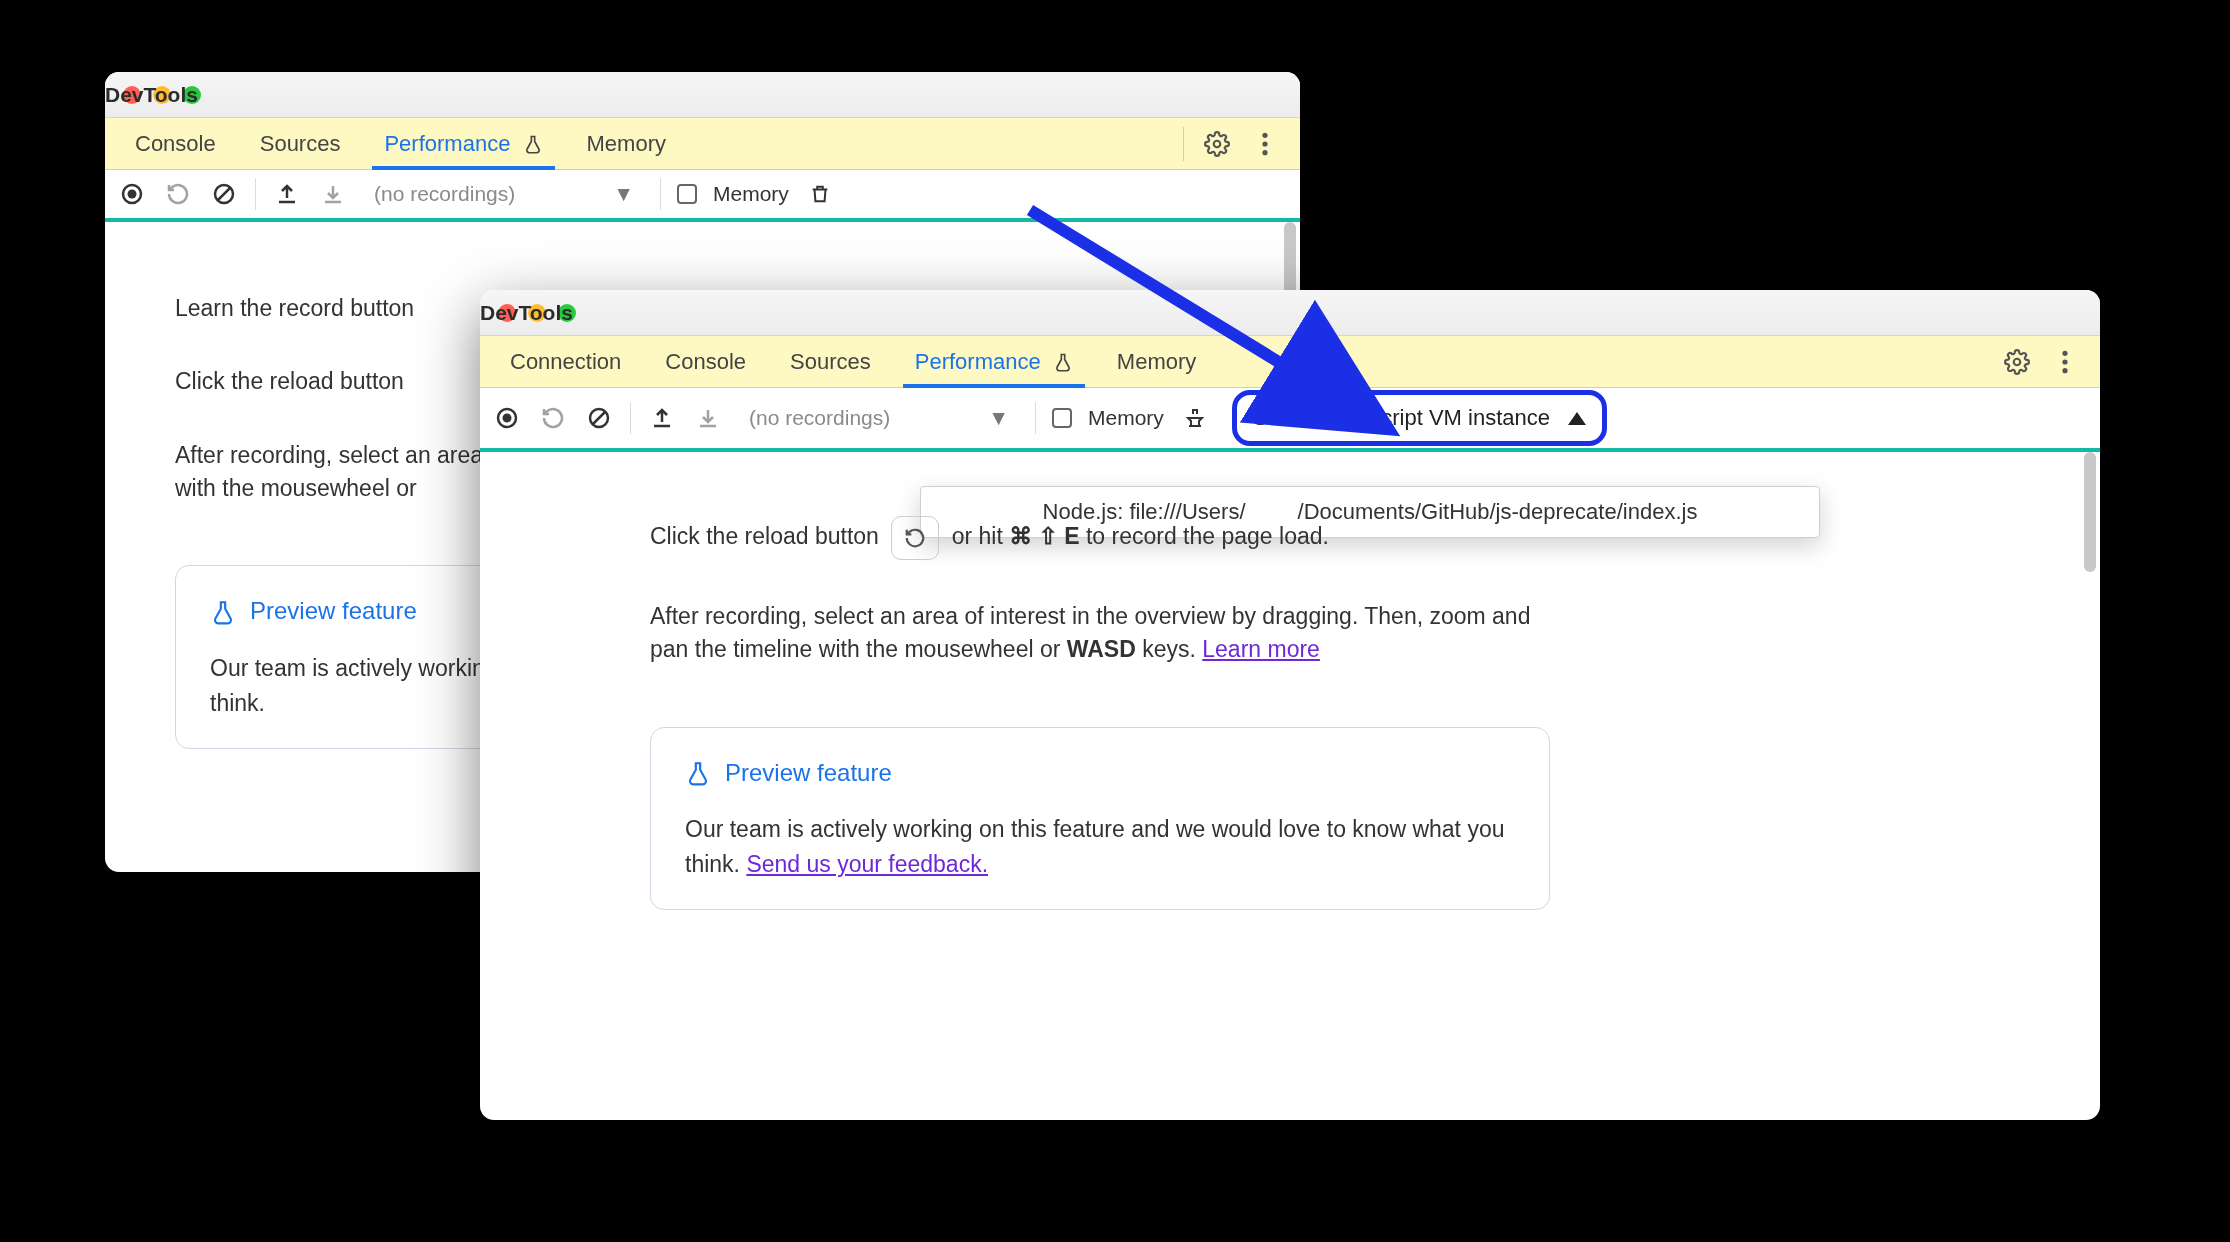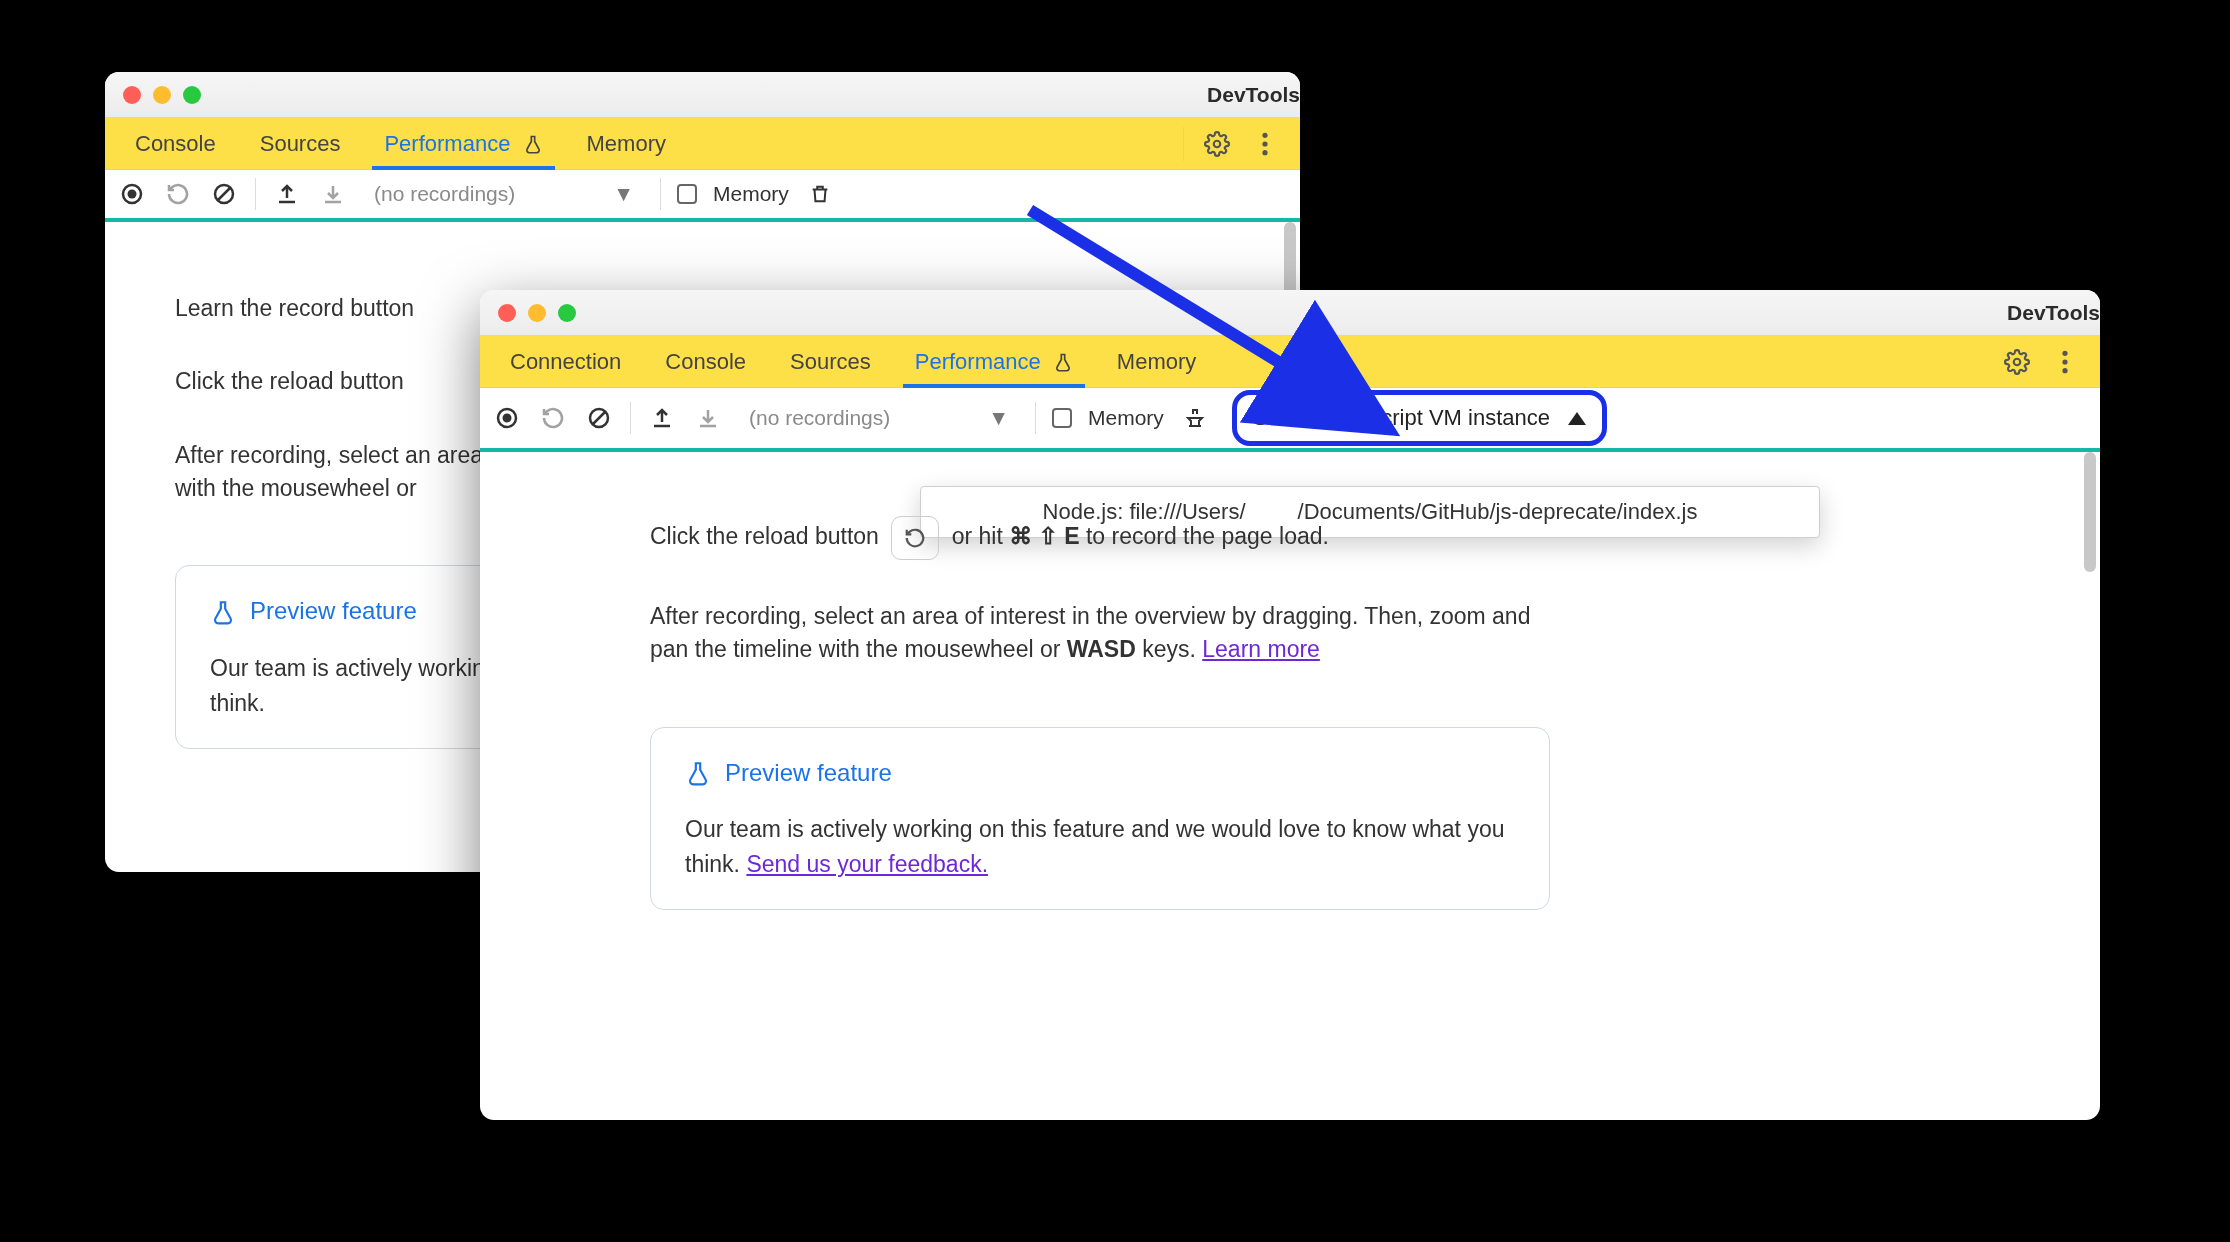--- a/index.html
+++ b/index.html
@@ -26,27 +26,27 @@
     background: linear-gradient(#f6f6f6,#ececec);
     border-bottom: 1px solid #d5d5d5;
     display: flex;
     align-items: center;
     position: relative;
   }
   .traffic { display:flex; gap:12px; margin-left:18px; }
   .dot { width:18px; height:18px; border-radius:50%; }
   .dot.red{background:#ff5f57;} .dot.yellow{background:#febc2e;} .dot.green{background:#28c840;}
   .titlebar-title {
-    position:absolute; left:0; right:0; text-align:right;
+    position:absolute; left:0; right:0; text-align:left;
     font-weight:600; font-size:21px; color:#2b2b2b;
   }
 
   .tabbar {
     height: 52px;
-    background: #fde047;
+    background: #fef9c3;
     border-bottom: 1px solid #c9cdd4;
     display:flex; align-items:center;
     padding: 0 10px;
     gap: 4px;
   }
   .tab {
     padding: 0 20px;
     height: 52px;
     line-height: 52px;
     font-size: 22px;

